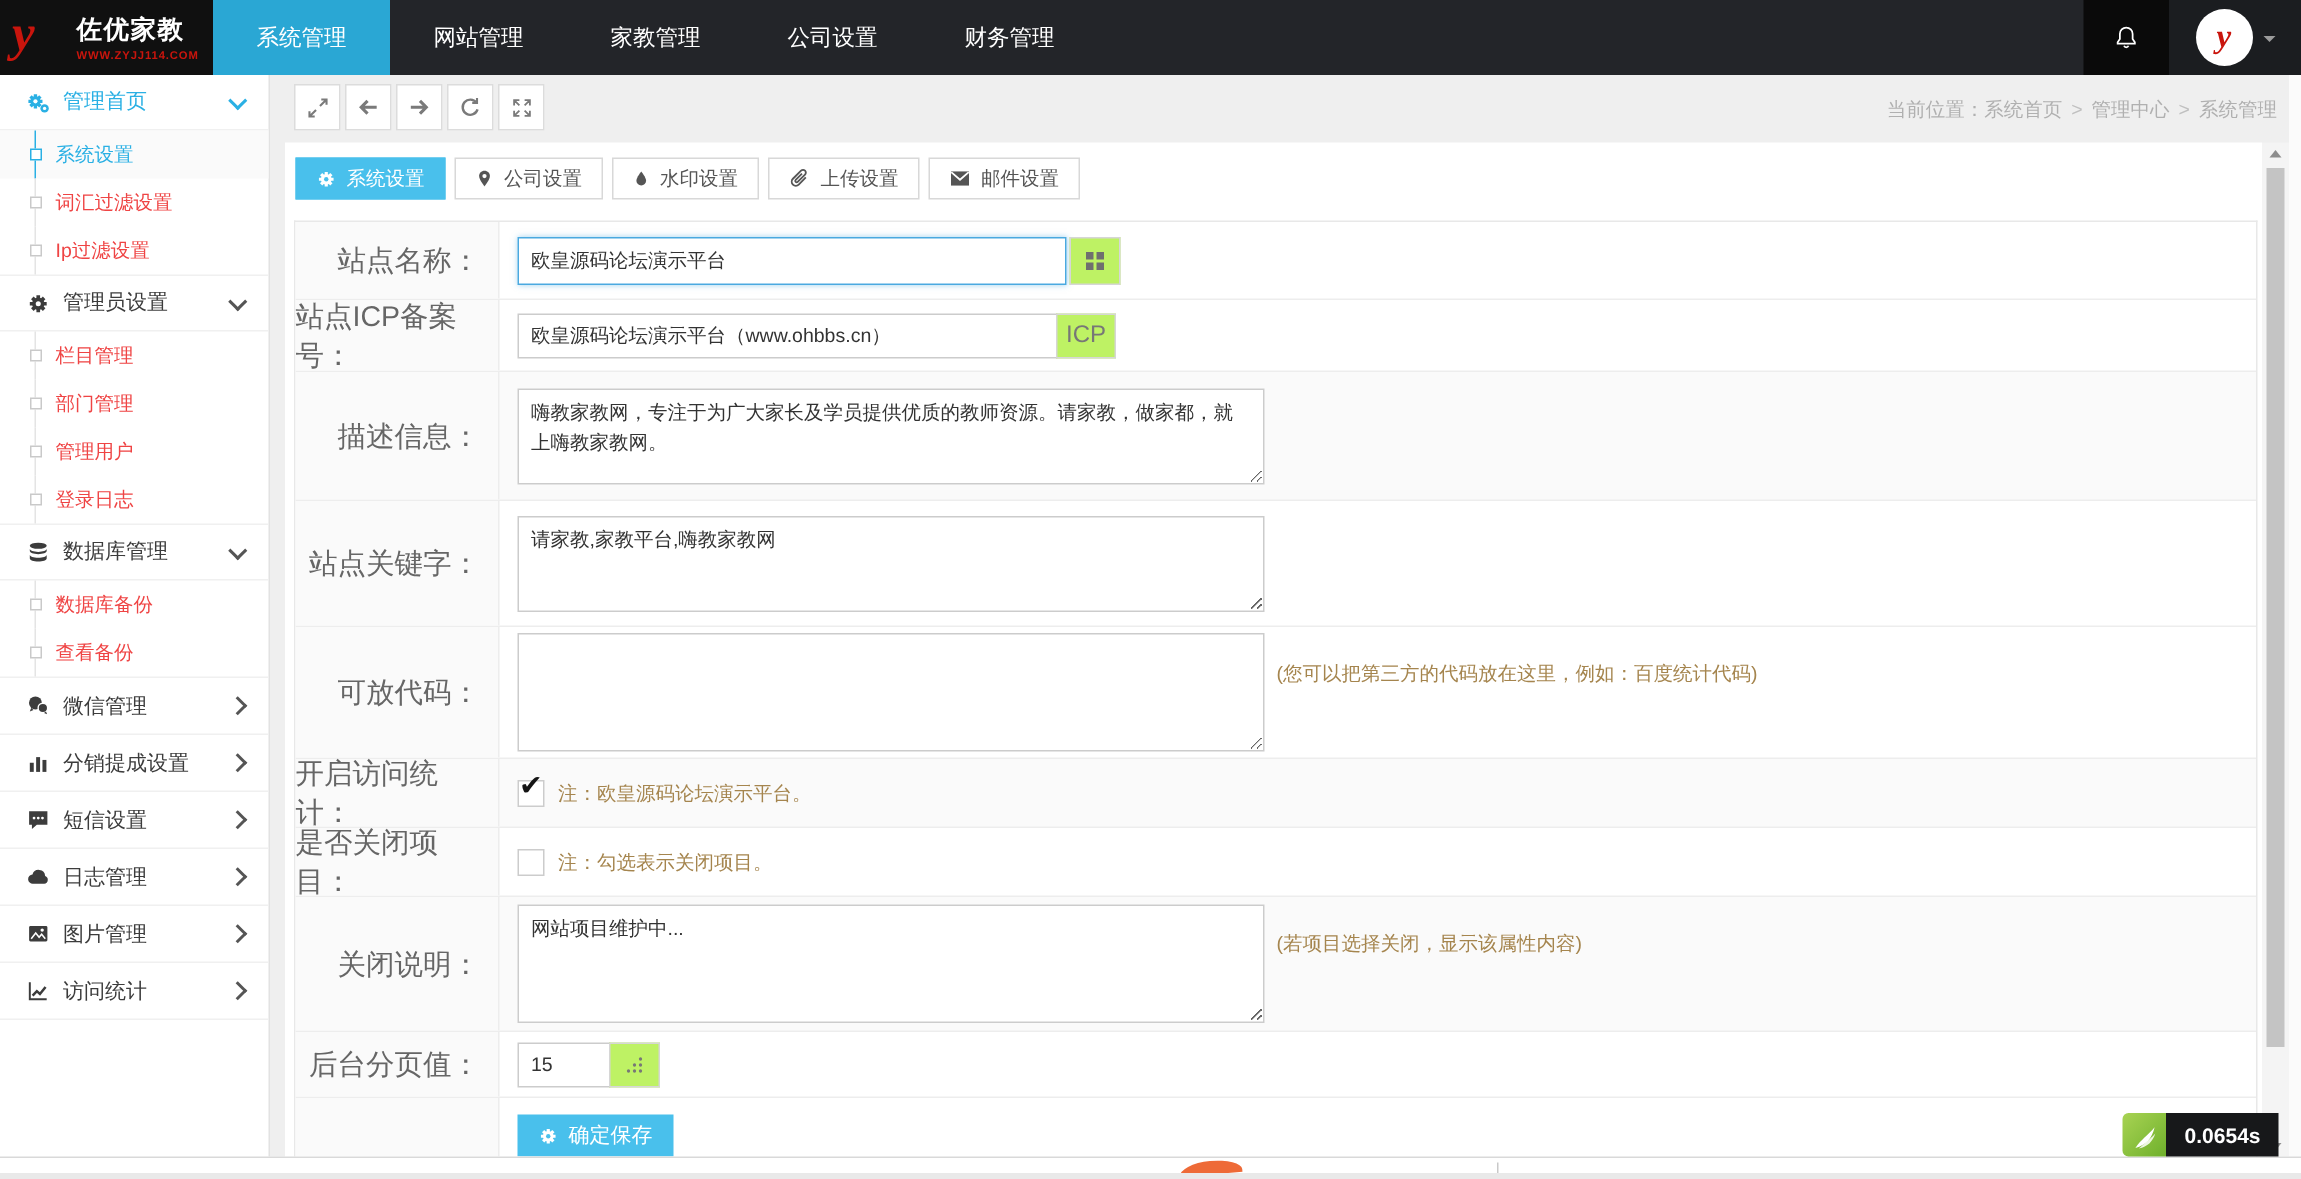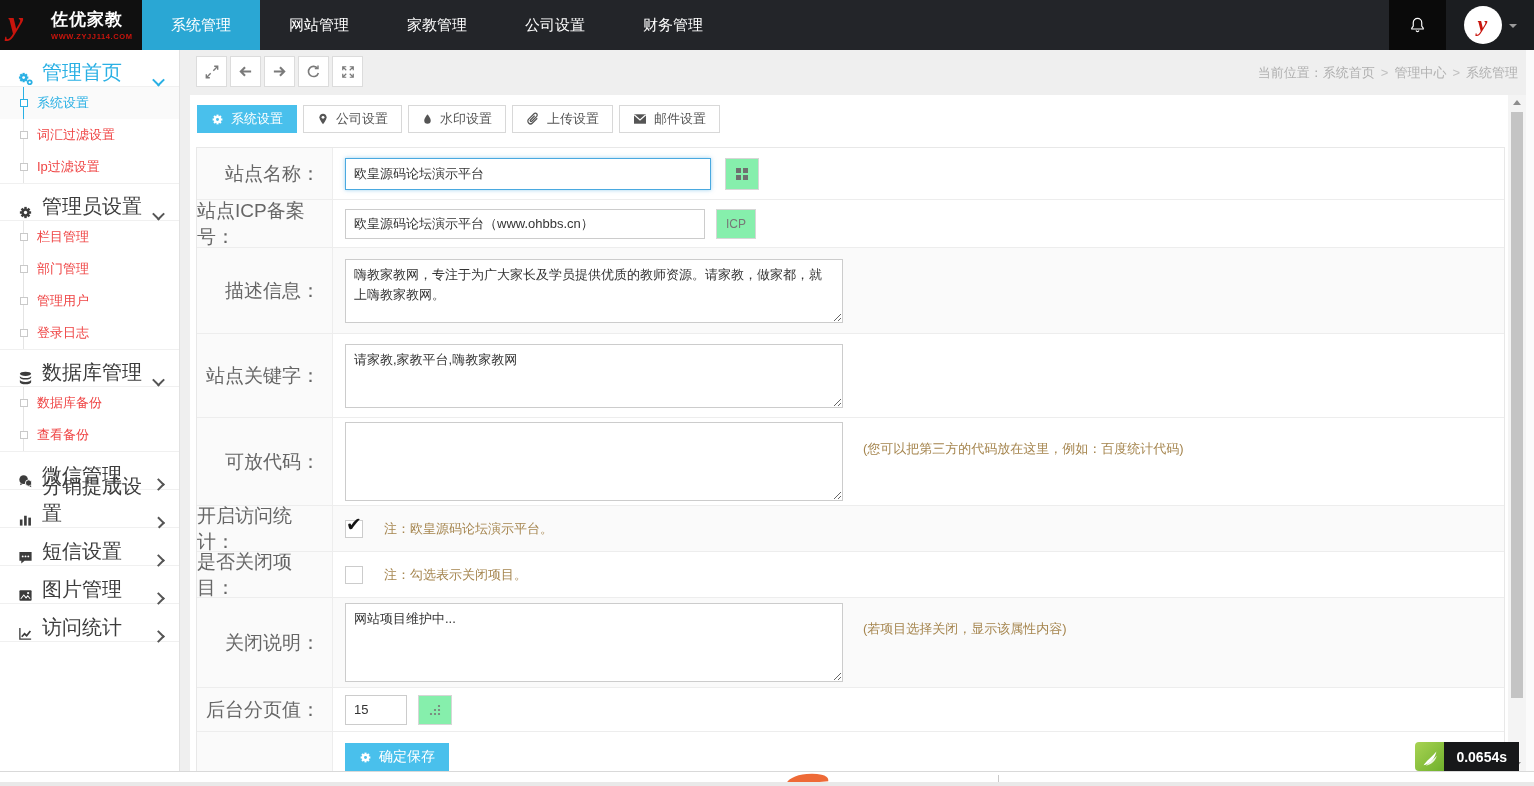--- a/index.html
+++ b/index.html
@@ -22,21 +22,21 @@
   .nav-tab.active{background:#2aa7d4}
   .topbar-right{margin-left:auto;display:flex;align-items:stretch}
   .bell-box{width:57px;background:#0a0a0a;display:flex;align-items:center;justify-content:center;cursor:pointer}
   .avatar-box{width:88px;display:flex;align-items:center;justify-content:center;gap:7px;background:#1b1d20;cursor:pointer}
   .avatar{width:38px;height:38px;border-radius:50%;background:#fff;display:flex;align-items:center;justify-content:center;overflow:hidden}
   .avatar span{font:italic bold 22px "Liberation Serif",serif;color:#c9150d;margin-top:-2px}
   .caret-down{width:0;height:0;border:4.5px solid transparent;border-top-color:#9b9b9b;margin-top:5px}
 
   
   .sidebar{position:absolute;left:0;top:50px;width:179px;bottom:14px;background:#fff;border-right:1px solid #e2e2e2;z-index:10}
-  .sgroup{height:36px;border-bottom:1px solid #f0f0f0;display:flex;align-items:flex-end;gap:9px;padding:0 16px 0 18px;font-size:20px;color:#3c3c3c;cursor:pointer}
+  .sgroup{height:36px;border-bottom:1px solid #f0f0f0;display:flex;align-items:center;gap:9px;padding:0 16px 0 18px;font-size:14px;color:#3c3c3c;cursor:pointer}
   .sgroup svg{flex:0 0 auto}
   .sgroup .chev{margin-left:auto}
   .sgroup.blue{color:#2ab0e4}
   .chev{width:7px;height:7px;border-right:2px solid #555;border-bottom:2px solid #555;display:inline-block}
   .chev.down{transform:rotate(45deg) translate(-1px,-1px)}
   .chev.right{transform:rotate(-45deg)}
   .sgroup.blue .chev{border-color:#2ab0e4}
   .ssub-block{border-bottom:1px solid #f0f0f0}
   .ssub{height:32px;display:flex;align-items:center;padding-left:37px;font-size:13px;color:#ef4444;position:relative;cursor:pointer}
   .ssub::before{content:"";position:absolute;left:23px;top:0;bottom:0;width:1px;background:#e4e4e4}
@@ -56,27 +56,27 @@
   .tabs{display:flex;gap:6px;padding:10px 0 0 7px}
   .tabbtn{height:28px;box-sizing:border-box;border:1px solid #d8d8d8;background:#fff;color:#555;font-size:13px;display:flex;align-items:center;gap:7px;padding:0 13px;cursor:pointer}
   .tabbtn svg{color:#555}
   .tabbtn.active{background:#49c0ec;border-color:#49c0ec;color:#fff}
   .tabbtn.active svg{color:#fff}
 
   .ftable{position:absolute;left:6px;top:52px;right:3px;bottom:0;border:1px solid #e8e8e8;border-bottom:none;box-sizing:border-box;overflow:hidden}
   .frow{display:flex;border-bottom:1px solid #ededed;box-sizing:border-box;background:#fff}
   .frow.tint{background:#fafafa}
   .flabel{width:136px;flex:0 0 auto;background:#fafafa;border-right:1px solid #ededed;display:flex;align-items:center;justify-content:flex-end;padding-right:12px;box-sizing:border-box;font-size:19px;color:#666}
-  .fbody{flex:1;display:flex;align-items:center;padding-left:12px;gap:12px;position:relative}
+  .fbody{flex:1;display:flex;align-items:center;padding-left:12px;gap:0;position:relative}
   .h52{height:52px}.h48{height:48px}.h86{height:86px}.h84{height:84px}.h88{height:88px}
   .h46{height:46px}.h90{height:90px}.h44{height:44px}.h39{height:39px}
 
   .inp{height:32px;border:1px solid #ccc;font-size:13px;padding:0 8px;box-sizing:border-box;color:#333;background:#fff;font-family:inherit;outline:none}
   .inp.focused{border-color:#4aa9e0;box-shadow:0 0 4px rgba(74,169,224,.55)}
-  .addon{height:32px;width:34px;box-sizing:border-box;border:1px solid #d6d6d6;background:#86efac;display:flex;align-items:center;justify-content:center;color:#777;font-size:12px;cursor:pointer;margin-left:2px}
+  .addon{height:32px;width:34px;box-sizing:border-box;border:1px solid #d6d6d6;background:#bef264;display:flex;align-items:center;justify-content:center;color:#777;font-size:16px;cursor:pointer;margin-left:2px}
   .addon.attached{margin-left:-1px;height:30px}
   .addon.wide{width:40px}
   .ta{width:498px;height:64px;border:1px solid #ccc;font-size:13px;line-height:1.6;padding:5px 8px;box-sizing:border-box;color:#333;font-family:inherit;outline:none;background:#fff;resize:both}
   .ta.tall{height:79px}
   .note{font-size:13px;color:#a5854e;white-space:nowrap}
   .note.beside{margin-left:8px}
   .note.top{align-self:flex-start;margin-top:22px}
   .cbx{width:16px;height:16px;border:1px solid #ccc;background:#fff;position:relative;flex:0 0 auto;cursor:pointer;margin-right:9px}
   .cbx i{position:absolute;left:0px;top:-8px;font-style:normal;font-size:19px;font-weight:bold;color:#141414;font-family:"DejaVu Sans",sans-serif}
   .save-btn{margin-top:11px;height:28px;border:none;background:#49c0ec;color:#fff;font-size:14px;font-family:inherit;display:flex;align-items:center;gap:7px;padding:0 14px;cursor:pointer}
@@ -243,20 +243,27 @@
   <div class="sgroup" style="height:37px">
     <svg width="15" height="15" viewBox="0 0 16 16">
         <path d="M1.5 2h13v9.5H7L3.5 14.5v-3h-2z" fill="currentColor"></path>
         <g fill="#fff">
           <circle cx="5" cy="6.8" r="1"></circle>
           <circle cx="8" cy="6.8" r="1"></circle>
           <circle cx="11" cy="6.8" r="1"></circle>
         </g>
       </svg>
     <span>短信设置</span>
+    <span class="chev right"></span>
+  </div>
+  <div class="sgroup" style="height:37px">
+    <svg width="15" height="15" viewBox="0 0 16 16">
+        <path d="M4.3 13a3.3 3.3 0 0 1-.4-6.6A4.6 4.6 0 0 1 12.9 7.4 2.9 2.9 0 0 1 12.2 13z" fill="currentColor"></path>
+      </svg>
+    <span>日志管理</span>
     <span class="chev right"></span>
   </div>
   <div class="sgroup" style="height:37px">
     <svg width="15" height="15" viewBox="0 0 16 16">
         <rect x="1.5" y="2.5" width="13" height="11" rx="1" fill="currentColor"></rect>
         <path d="M3 11.5l3.2-4 2.4 3 1.8-2.2 2.6 3.2" stroke="#fff" stroke-width="1.1" fill="none"></path>
         <circle cx="10.8" cy="5.4" r="1.2" fill="#fff"></circle>
       </svg>
     <span>图片管理</span>
     <span class="chev right"></span>

